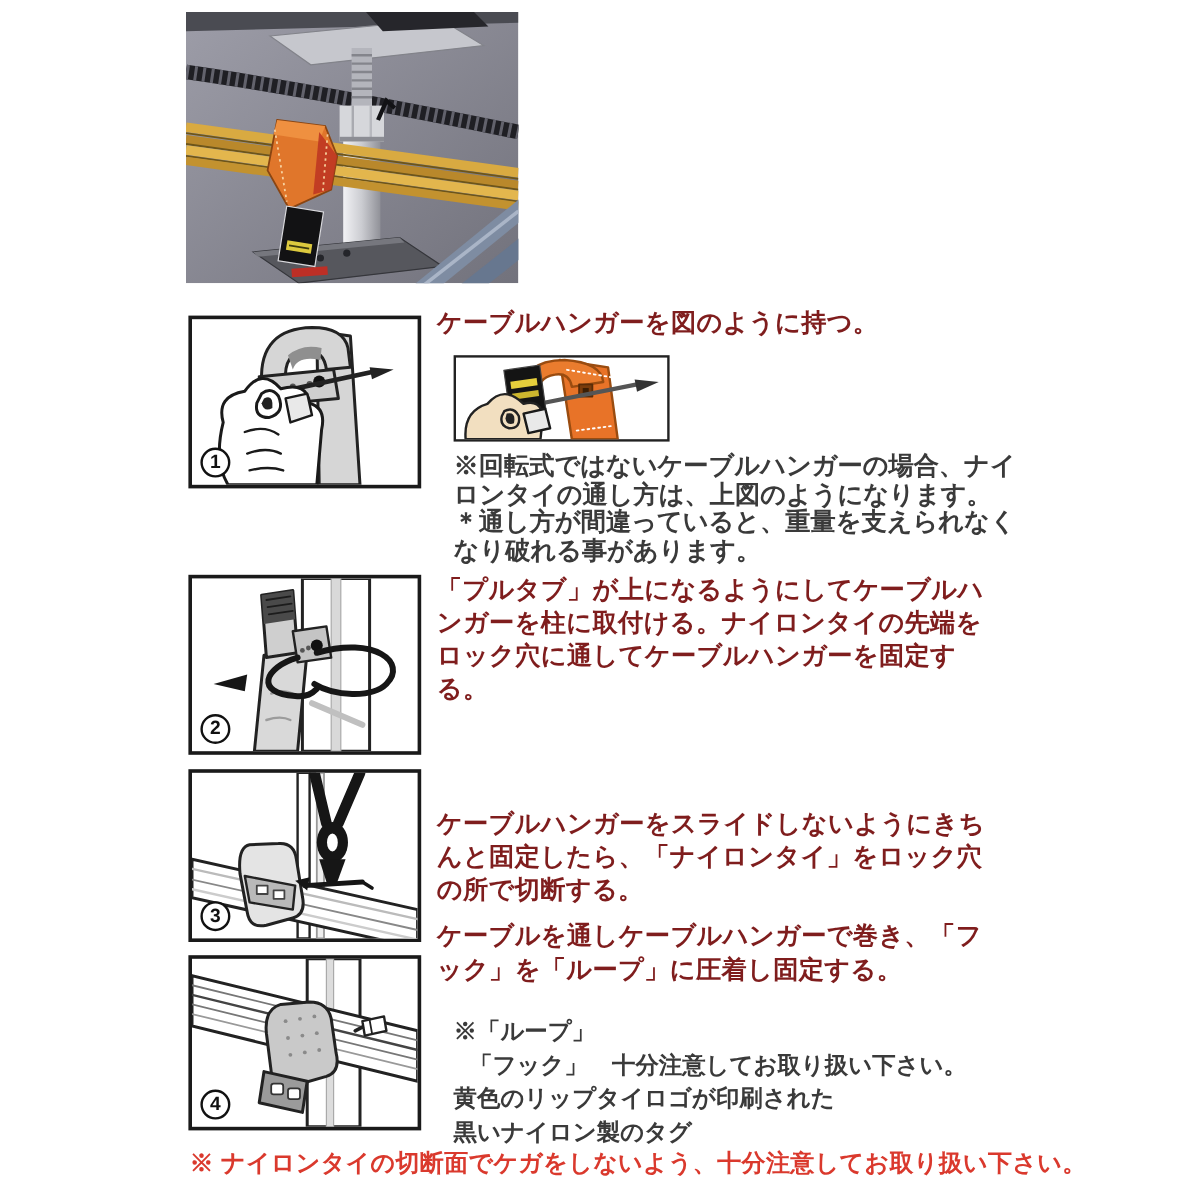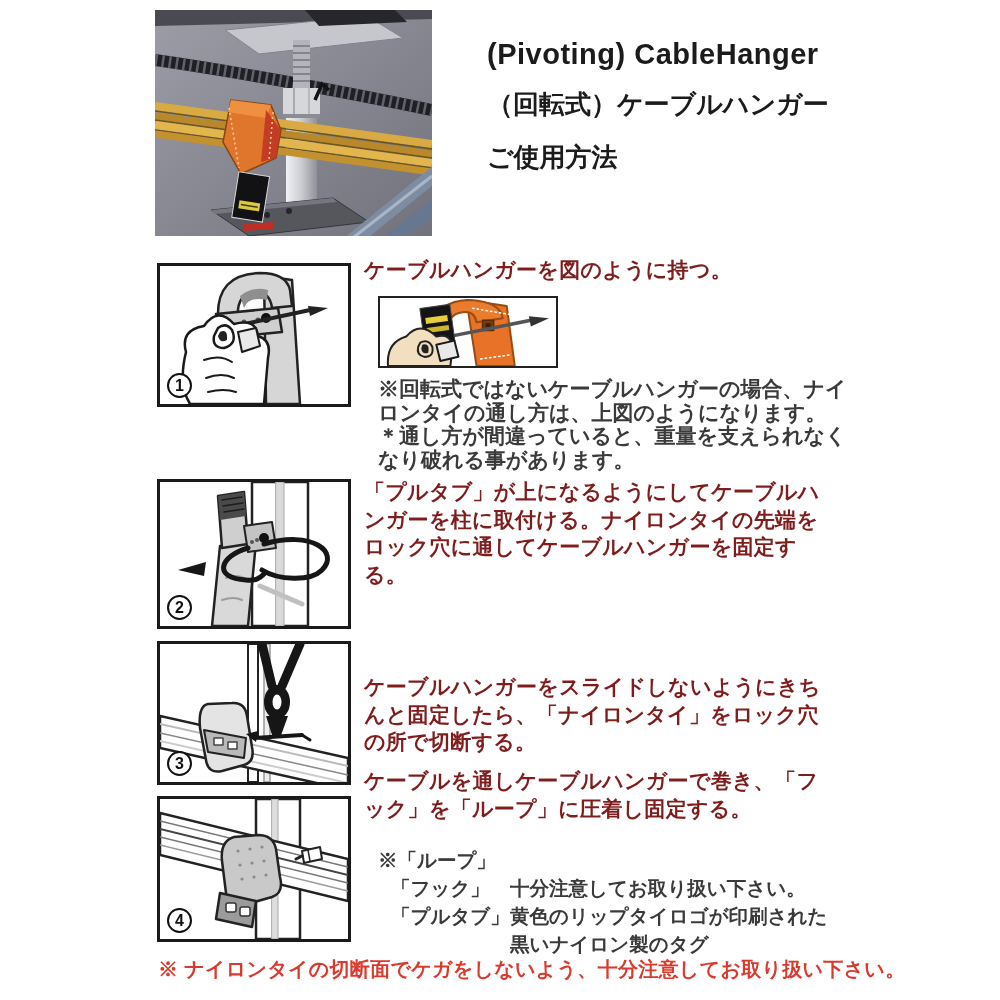--- a/index.html
+++ b/index.html
@@ -104,25 +104,20 @@
         <rect x="80" y="164" width="31" height="46" fill="#121214" stroke="#d8d8dc" stroke-width="1"></rect>
         <rect x="85" y="192" width="21" height="8" fill="#dcc93e"></rect>
         <path d="M87,196h17" stroke="#3c3a0e" stroke-width="1.5"></path>
       </g>
       <line x1="196" y1="232" x2="282" y2="162" stroke="#7e8ca2" stroke-width="15"></line>
       <line x1="199" y1="227" x2="277" y2="166" stroke="#aab5c7" stroke-width="3"></line>
       <line x1="234" y1="232" x2="282" y2="194" stroke="#67778f" stroke-width="14"></line>
     </svg>
   </div>
 
-  <div class="titleblock">
-    <div class="t-en">(Pivoting) CableHanger</div>
-    <div class="t-ja">（回転式）ケーブルハンガー</div>
-    <div class="t-sub">ご使用方法</div>
-  </div>
 
   <div class="figbox" id="fig1">
     <svg viewBox="0 0 188 138" preserveAspectRatio="none" stroke-linejoin="round" stroke-linecap="round">
       <polygon points="104,10 132,14 140,138 106,138" fill="#d6d6d6" stroke="#222" stroke-width="2.5"></polygon>
       <path d="M58,52 Q56,8 100,7 Q126,7 130,24 L132,40 L112,42 Q110,26 96,26 Q76,27 78,52 Z" fill="#d6d6d6" stroke="#222" stroke-width="2.5"></path>
       <path d="M80,30 Q92,20 108,24 L107,34 Q88,30 84,42 Z" fill="#8f8f8f"></path>
       <polygon points="56,48 118,42 122,66 60,72" fill="#cfcfcf" stroke="#222" stroke-width="2.5"></polygon>
       <circle cx="70" cy="58" r="2.5" fill="#555"></circle>
         <circle cx="84" cy="56" r="2.5" fill="#555"></circle>
         <circle cx="98" cy="54" r="2.5" fill="#555"></circle>
@@ -248,20 +243,19 @@
 
   <div class="defs">
     <div class="defrow">
       <span class="term">※「ループ」</span>
     </div>
     <div class="defrow indent">
       <span class="term">「フック」</span>
       <span class="desc">十分注意してお取り扱い下さい。</span>
     </div>
     <div class="defrow indent">
-      <span class="term">「プルタブ」</span>
       <span class="desc">黄色のリップタイロゴが印刷された黒いナイロン製のタグ</span>
     </div>
   </div>
 
   <div class="warning">※ ナイロンタイの切断面でケガをしないよう、十分注意してお取り扱い下さい。</div>
 
 </div>
 
 </body></html>

